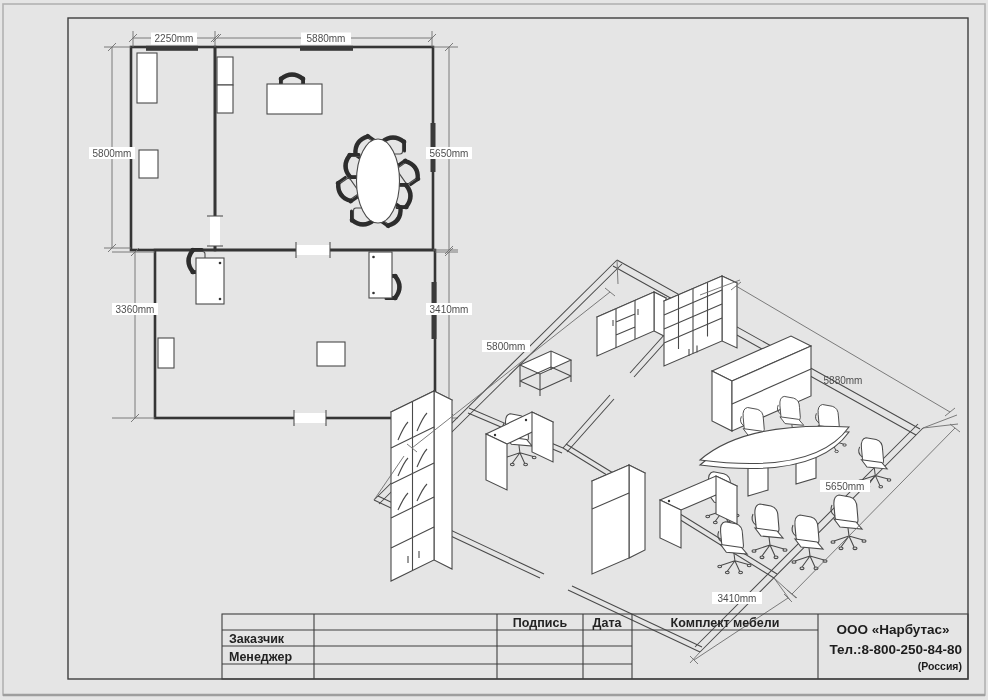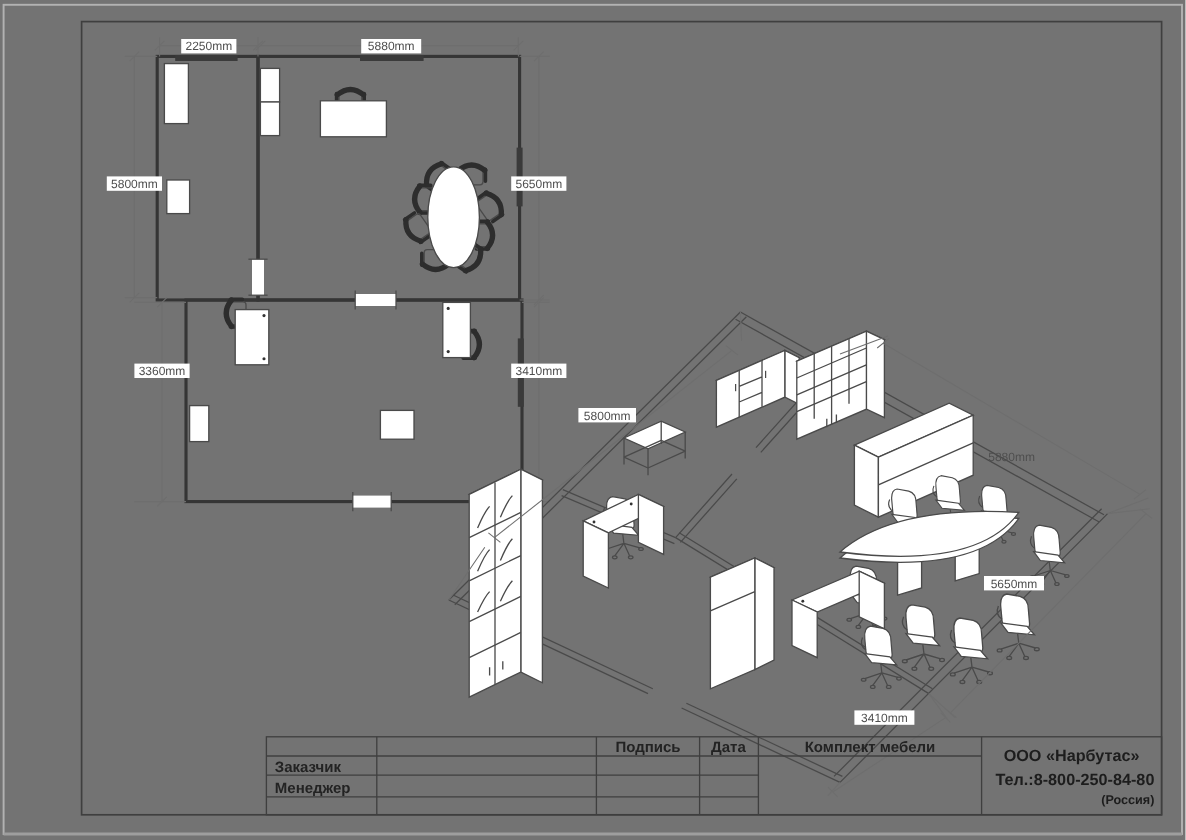--- a/index.html
+++ b/index.html
@@ -1,16 +1,16 @@
 <!DOCTYPE html>
 <html><head>
 <meta charset="utf-8">
 <style>
   html,body{margin:0;padding:0;background:#fff;}
-  .page{width:988px;height:700px;position:relative;background:#737373;
+  .page{width:988px;height:700px;position:relative;background:#e5e5e5;
         font-family:"Liberation Sans", sans-serif;}
   svg{display:block}
   
   .outer{fill:none;stroke:#b2b2b2;stroke-width:1.6}
   .outerB{stroke:#9e9e9e;stroke-width:2.6}
   .frame{fill:none;stroke:#3f3f3f;stroke-width:1.4}
   .wall{fill:none;stroke:#353535;stroke-width:2.6}
   .thin{fill:none;stroke:#4a4a4a;stroke-width:1.05}
   .furn{fill:#ffffff;stroke:#4a4a4a;stroke-width:1.1}
   .furnN{fill:none;stroke:#4a4a4a;stroke-width:1.1}

